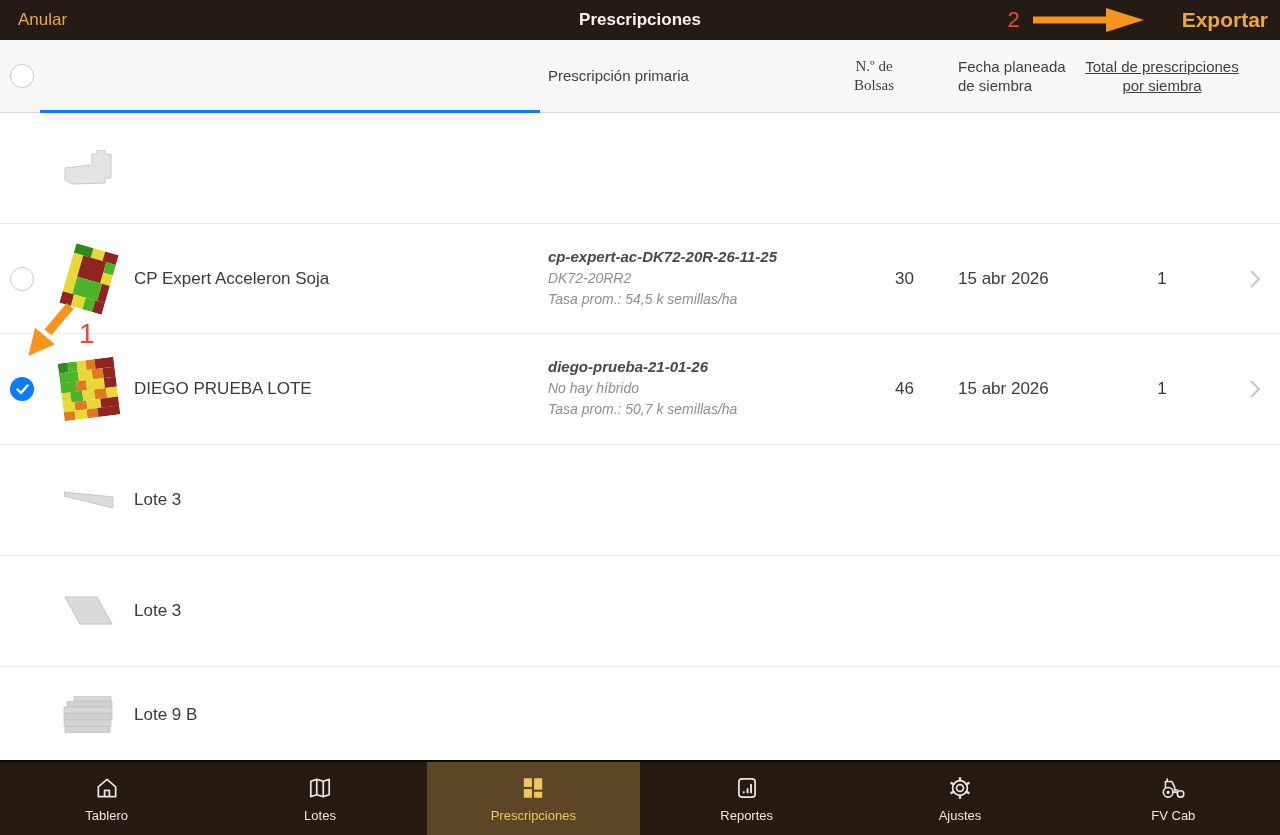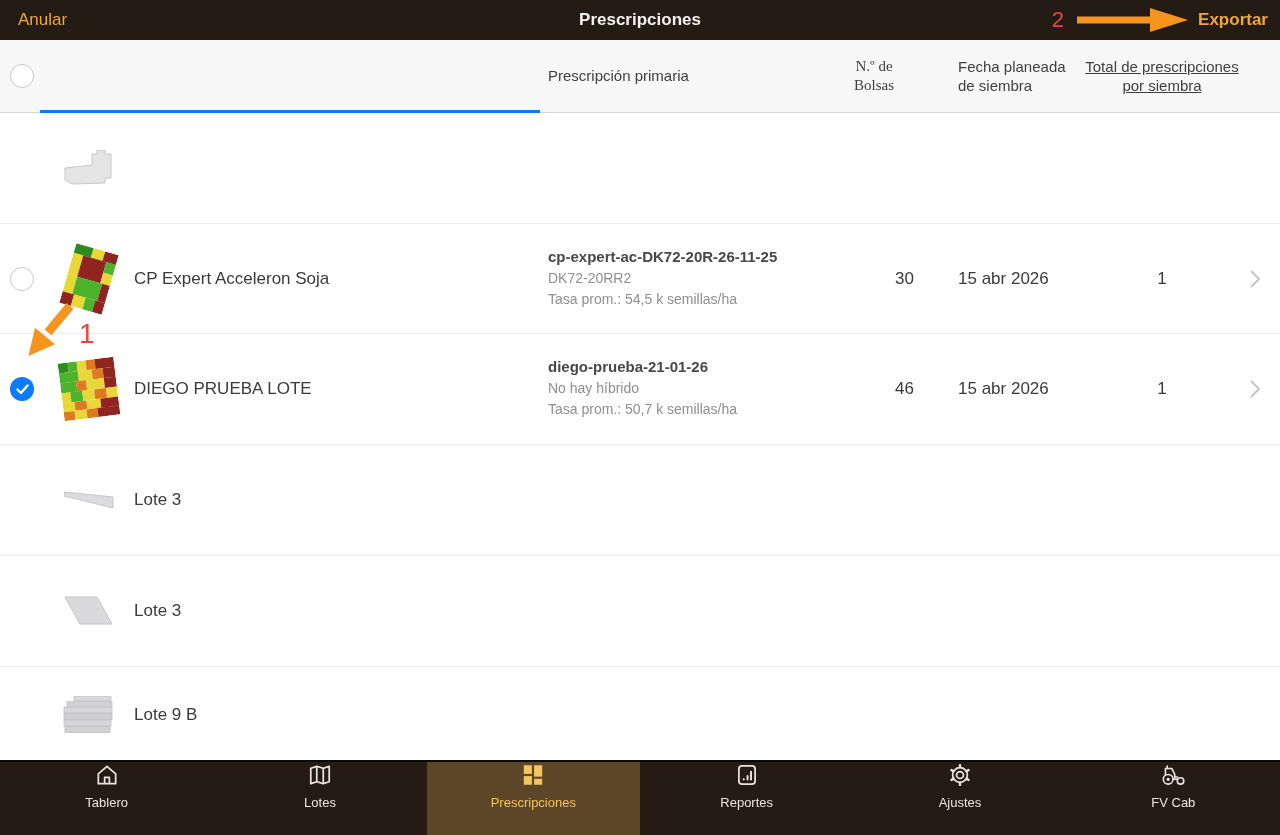--- a/index.html
+++ b/index.html
@@ -9,21 +9,21 @@
   
   .topbar{position:absolute;top:0;left:0;width:1280px;height:40px;background:#251b15;
           display:flex;align-items:center;z-index:5;}
   .topbar-cancel{color:#eda73b;font-size:17px;margin-left:18px;cursor:pointer;}
   .topbar-title{position:absolute;left:0;right:0;text-align:center;color:#f4f1ee;
                 font-size:17px;font-weight:600;pointer-events:none;}
   .topbar-right{position:absolute;right:12px;top:0;height:40px;display:flex;align-items:center;}
   .annot-num{color:#e8473c;font-weight:500;}
   .annot-2{font-size:22px;margin-right:10px;}
   .arrow2-svg{display:block;margin-right:6px;}
-  .topbar-export{color:#eda73b;font-size:17px;font-weight:600;cursor:pointer;}
+  .topbar-export{color:#eda73b;font-size:21px;font-weight:600;cursor:pointer;margin-left:28px;}
 
   
   .grid-cols{display:grid;grid-template-columns:44px 90px 400px 300px 80px 160px 176px 30px;}
   .thead{position:absolute;top:40px;left:0;width:1280px;height:73px;background:#f7f7f7;
          border-bottom:1px solid #d8d8d8;align-items:center;box-sizing:border-box;}
   .th{font-size:15px;color:#3f3f41;line-height:1.28;}
   .th-lot{grid-column:2/4;display:flex;align-items:center;gap:22px;padding-left:30px;
           color:#0a7aff;font-size:17px;}
   .th-lot .lot-label{color:#0a7aff;}
   .th-primary{grid-column:4;padding-left:14px;}
@@ -40,32 +40,32 @@
   .row-h{height:111px;}
   .row-1{height:110px;}
   .row-5{height:95px;border-bottom:none;}
   .circle{width:24px;height:24px;border-radius:50%;border:1.5px solid #c8c8cc;
           box-sizing:border-box;background:#fff;}
   .circle.checked{border:none;background:#0a7aff;display:flex;align-items:center;justify-content:center;}
   .cell-thumb{grid-column:2;display:flex;justify-content:center;}
   .thumb-tilt-a{transform:rotate(16deg);}
   .thumb-tilt-b{transform:rotate(-7deg);}
   .cell-name{grid-column:3;font-size:17px;color:#3a3a3c;}
-  .cell-presc{grid-column:4;padding-left:14px;}
+  .cell-presc{grid-column:4;padding-left:14px;font-style:italic;}
   .presc-title{font-size:15px;font-weight:700;color:#48484a;margin-bottom:3px;}
   .presc-sub{font-size:14px;color:#8e8e93;line-height:1.5;}
   .cell-bags{grid-column:5;text-align:right;font-size:17px;color:#3a3a3c;}
   .cell-date{grid-column:6;padding-left:44px;font-size:17px;color:#3a3a3c;box-sizing:border-box;}
   .cell-total{grid-column:7;text-align:center;font-size:17px;color:#3a3a3c;}
   .cell-chevron{grid-column:8;display:flex;justify-content:flex-start;}
 
   
   .tabbar{position:absolute;left:0;bottom:0;width:1280px;height:73px;background:#261b13;
           border-top:2px solid #0c0906;display:grid;grid-template-columns:repeat(6,1fr);z-index:5;}
-  .tab{display:flex;flex-direction:column;align-items:center;gap:7px;
+  .tab{display:flex;flex-direction:column;align-items:center;justify-content:center;gap:7px;
        color:#e9e6e2;cursor:pointer;}
   .tab .tab-label{font-size:13px;}
   .tab.active{background:#5d4628;color:#f2c55e;}
 
   
   .annot1-wrap{position:absolute;left:14px;top:300px;z-index:6;pointer-events:none;}
   .annot1-num{position:absolute;left:79px;top:318px;font-size:28px;z-index:6;pointer-events:none;}
 
   svg{display:block;}
 </style>

